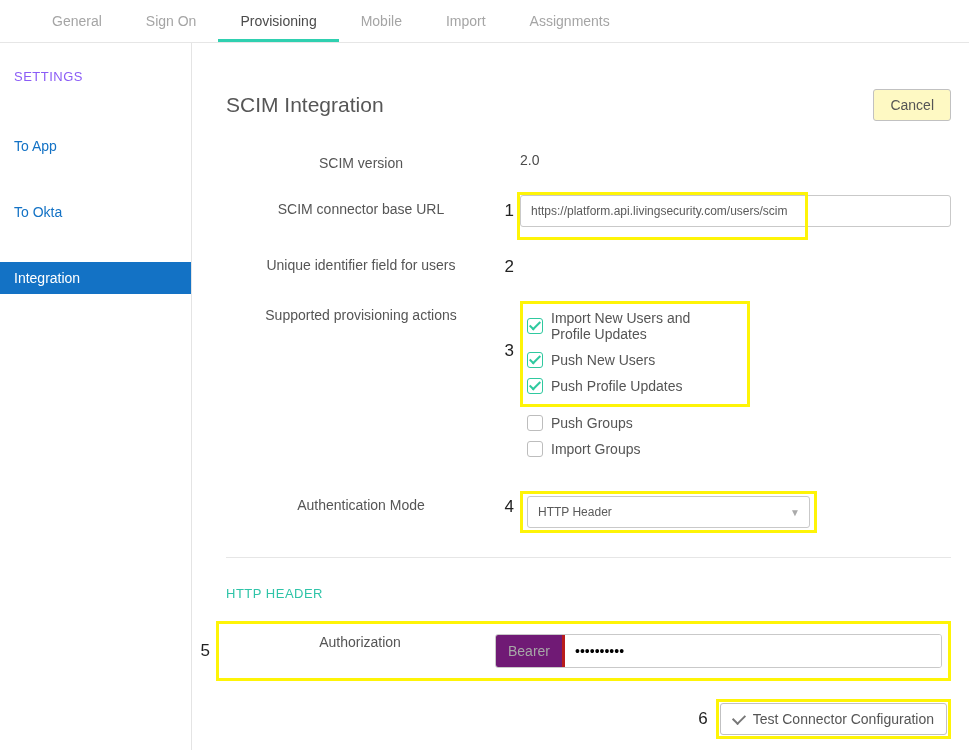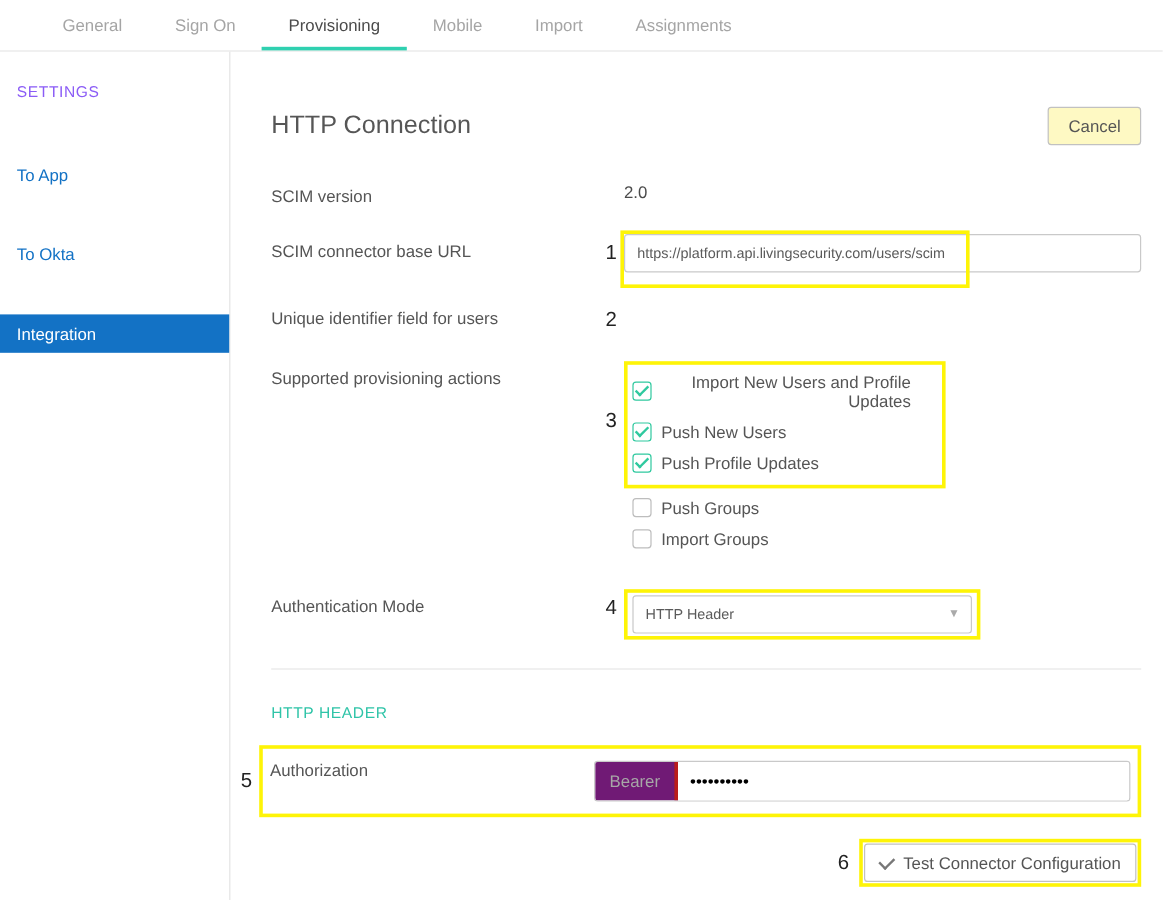--- a/index.html
+++ b/index.html
@@ -84,20 +84,21 @@
   .form-row {
     display:grid;
     grid-template-columns: 270px 24px 1fr;
     align-items:center;
     margin-bottom: 24px;
   }
   .form-label {
     color:#555;
     align-self:flex-start;
     padding-top: 6px;
+    text-align: center;
   }
   .num-col {
     font-size: 17px;
     color:#222;
     align-self:flex-start;
     padding-top: 6px;
     text-align:right;
     padding-right:6px;
   }
   .input {
@@ -214,22 +215,21 @@
     width: 12px; height: 8px;
     border: solid #777;
     border-width: 0 0 2px 2px;
     transform: rotate(-45deg);
     margin-top:-3px;
   }
   
   .checkbox-hl {
     border:3px solid #fef407;
     padding: 6px 26px 0 4px;
-    width: 268px;
-    text-align: right;
+    width: 230px;
   }
   .auth-hl {
     border:3px solid #fef407;
     padding: 10px 6px;
   }
   .auth-wrap { display:flex; align-items:center; }
   .auth-num { width:24px; font-size:17px; color:#222; text-align:right; margin-left:-34px; padding-right:6px;}
   .input-stack { grid-column: 3; }
 </style>
 </head>
@@ -248,21 +248,21 @@
   <div class="sidebar">
     <div class="sidebar-heading">SETTINGS</div>
     <div class="sidebar-item">To App</div>
     <div class="sidebar-item">To Okta</div>
     <div class="sidebar-item active">Integration</div>
   </div>
 
   <div class="main">
 
     <div class="section-header">
-      <div class="section-title">HTTP Connection</div>
+      <div class="section-title">SCIM Integration</div>
       <button class="btn">Cancel</button>
     </div>
 
     <div class="form-row">
       <div class="form-label">SCIM version</div>
       <div class="num-col"></div>
       <div class="input-stack">2.0</div>
     </div>
 
     <div class="form-row">

